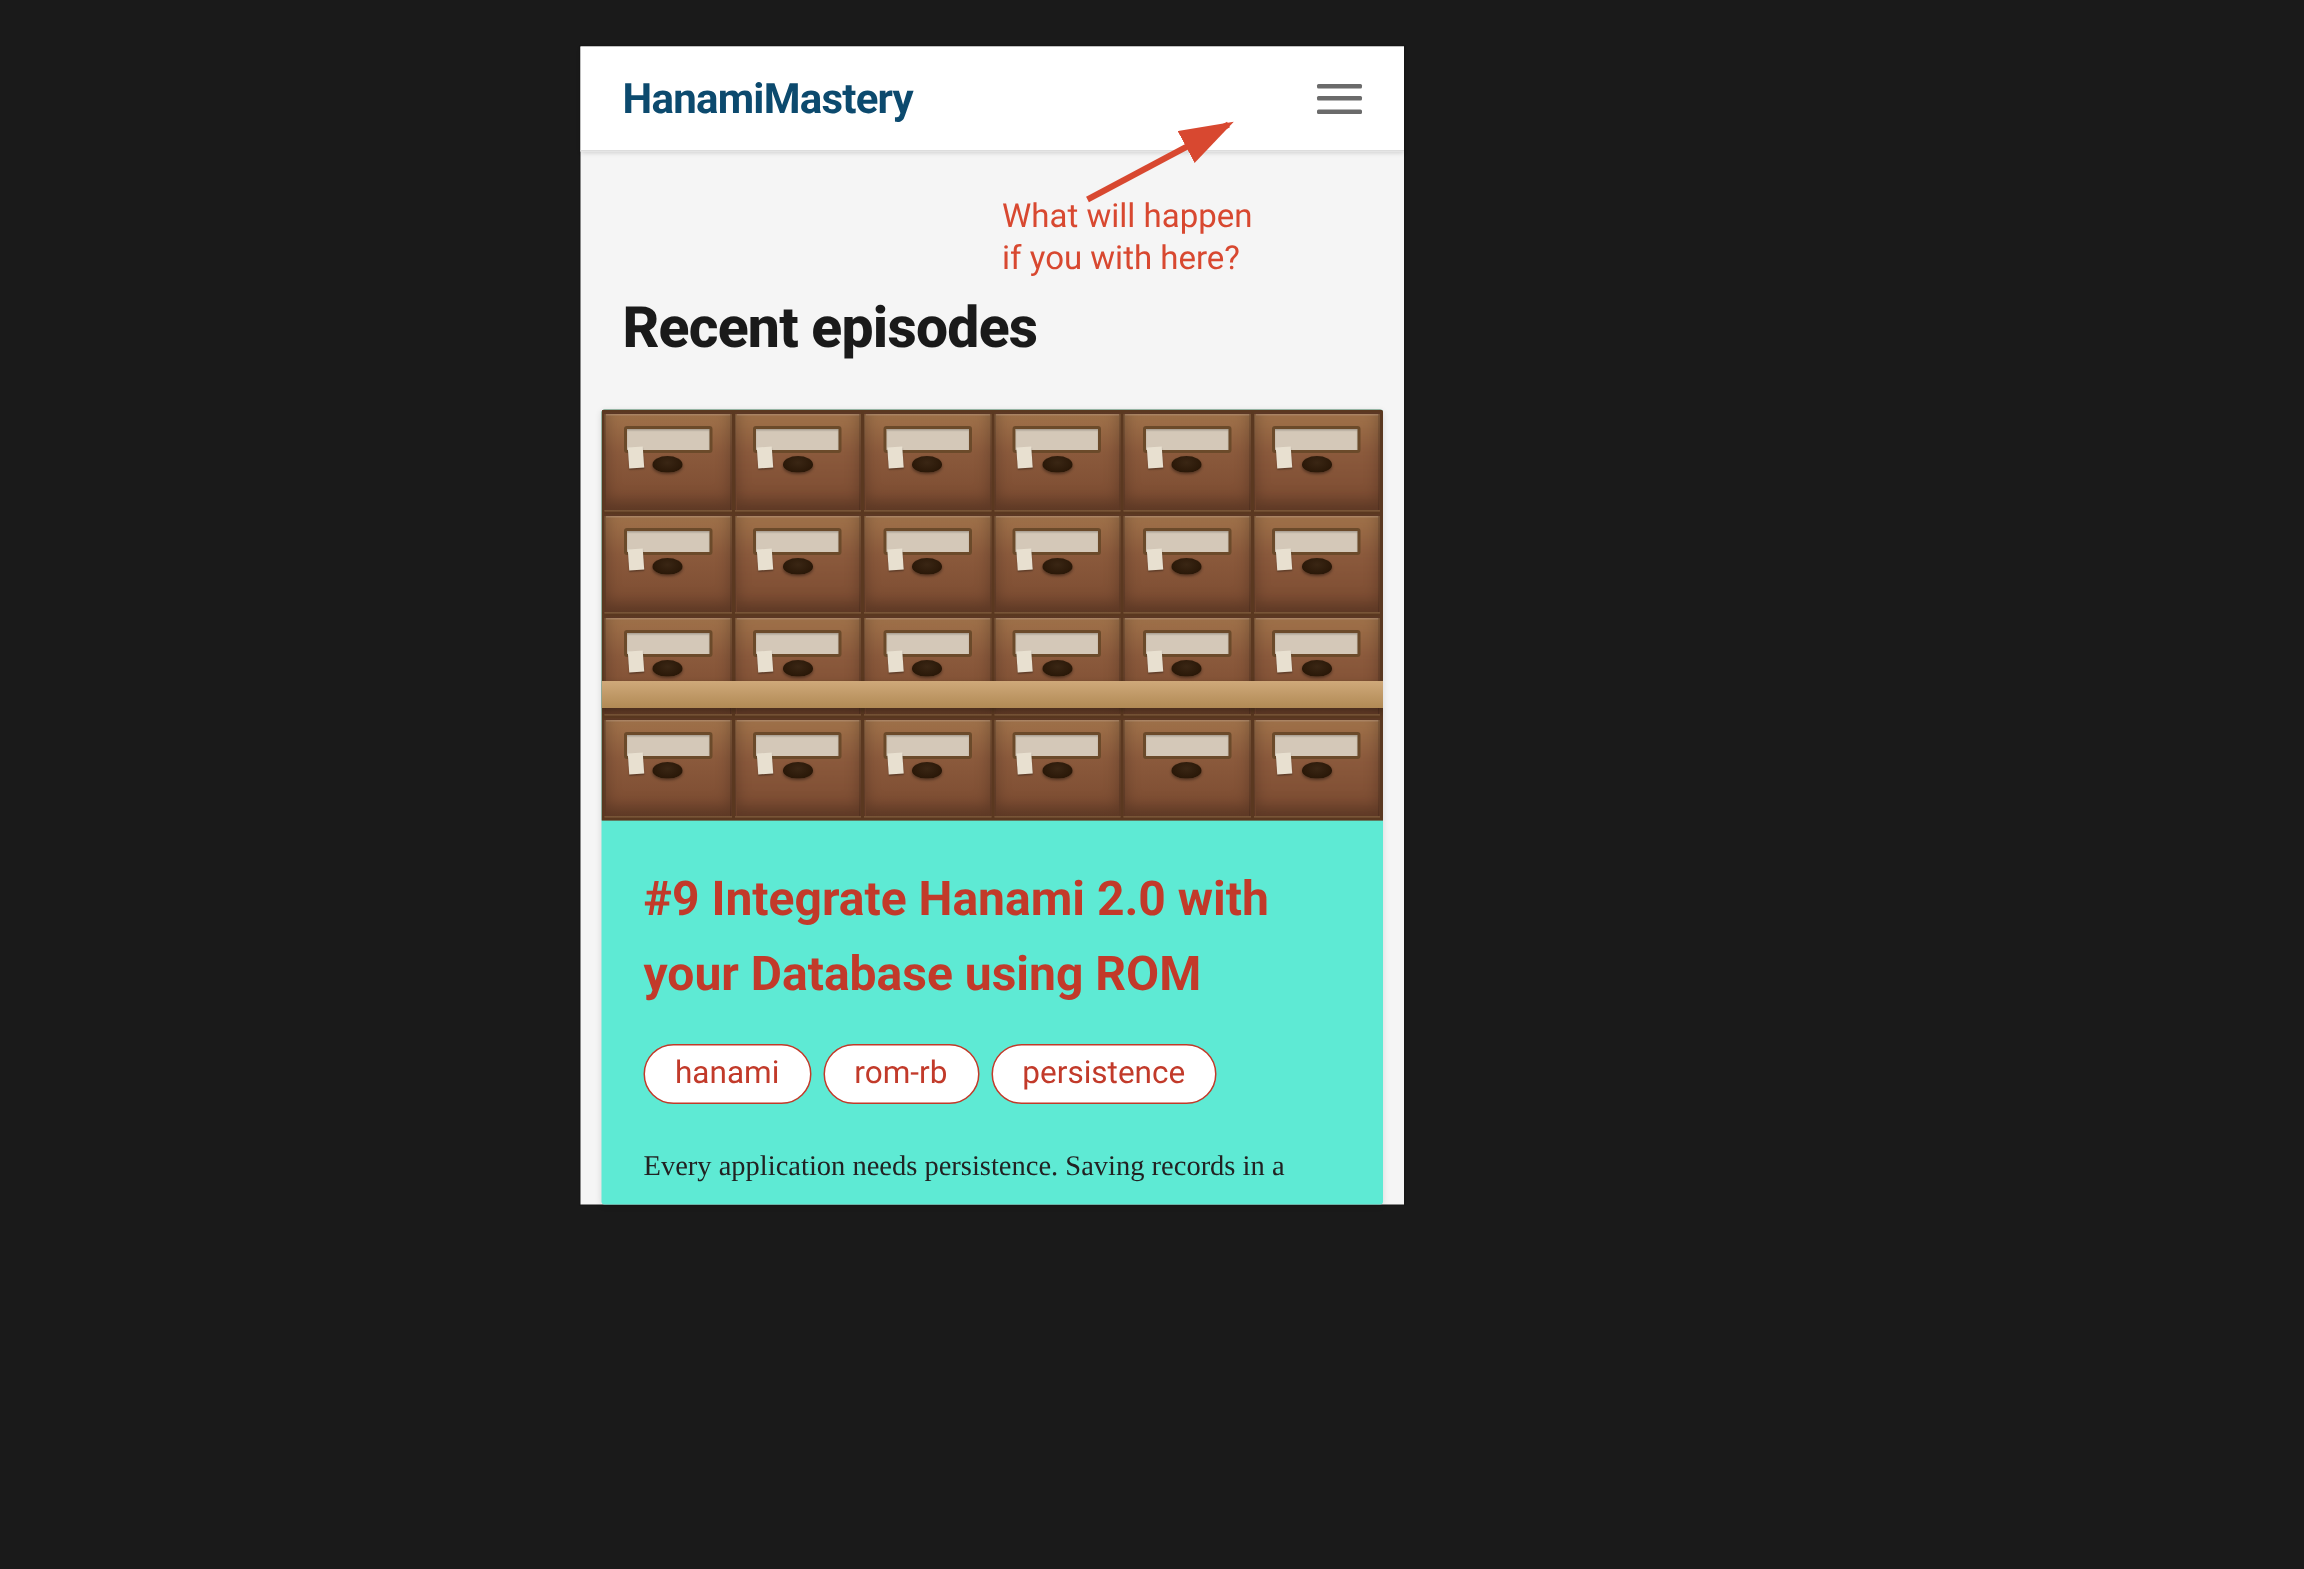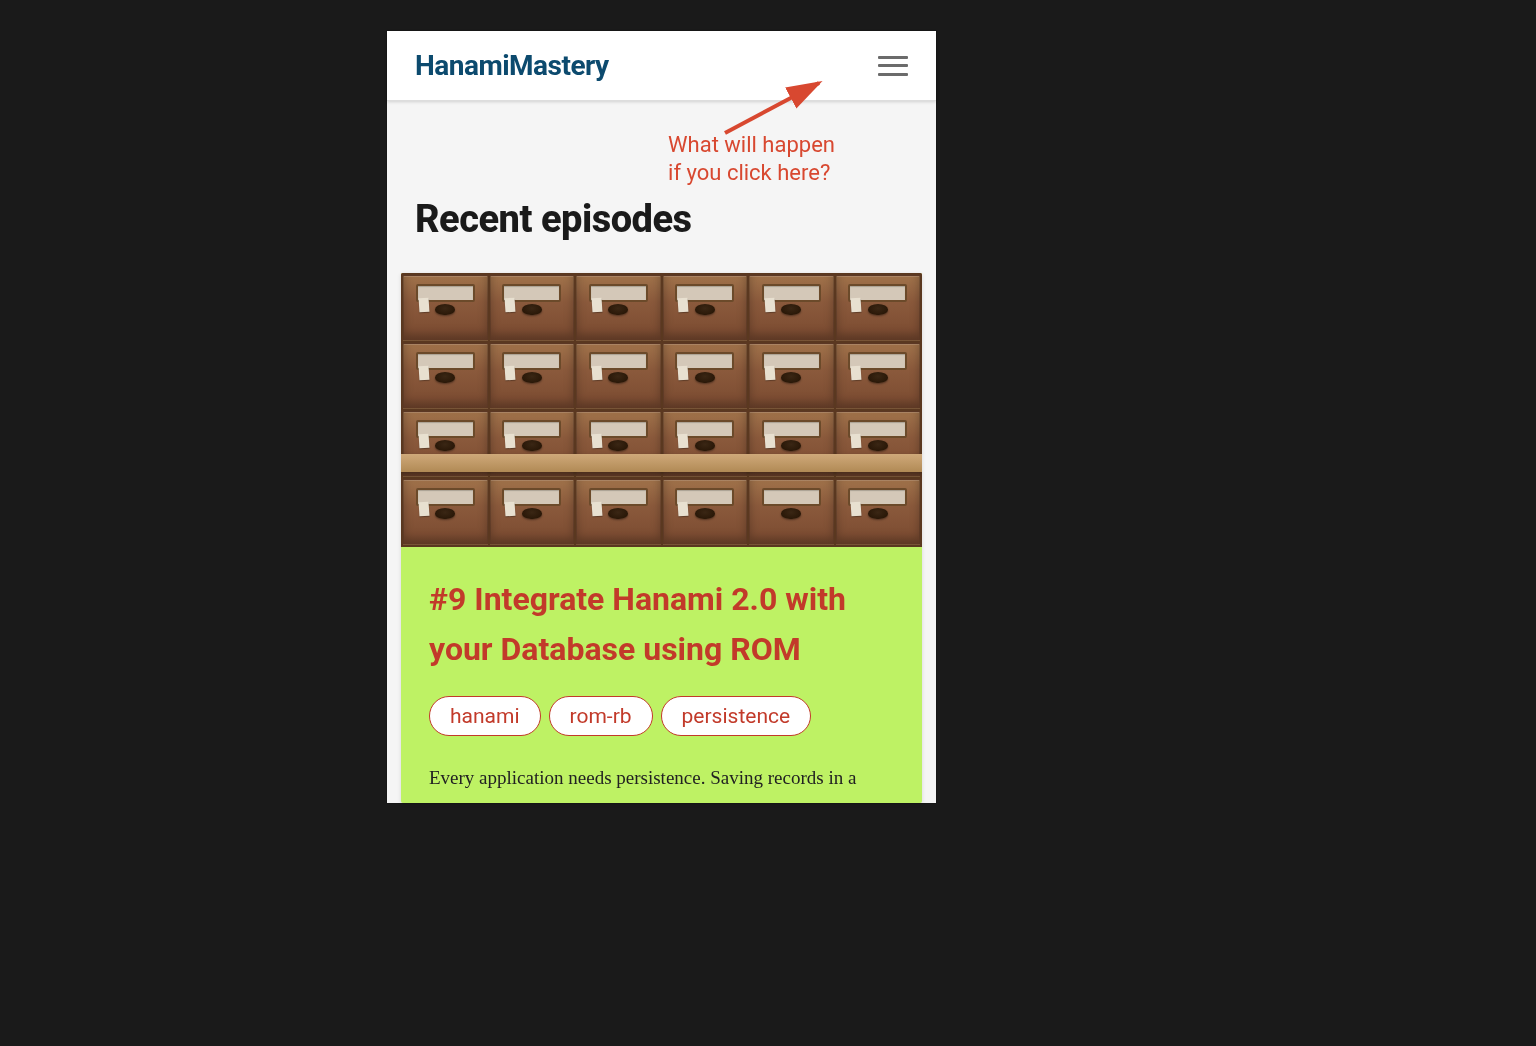--- a/index.html
+++ b/index.html
@@ -78,21 +78,21 @@
       z-index: 3;
     }
     .section-title {
       font-size: 38px;
       font-weight: 800;
       color: #1a1a1a;
       margin: 14px 28px 32px 28px;
       letter-spacing: -0.5px;
     }
     .card {
-      background: #bef264;
+      background: #5eead4;
       margin: 0 14px;
       box-shadow: 0 1px 4px rgba(0,0,0,0.12);
       border-radius: 2px;
       overflow: hidden;
     }
     .card-image {
       width: 100%;
       height: 274px;
       position: relative;
       overflow: hidden;
@@ -208,21 +208,21 @@
     <svg class="arrow-svg" viewBox="0 0 120 70">
       <defs>
         <marker id="ah" markerWidth="10" markerHeight="10" refX="8" refY="3" orient="auto">
           <path d="M0,0 L9,3 L0,6 Z" fill="#d84830"></path>
         </marker>
       </defs>
       <line x1="6" y1="62" x2="100" y2="12" stroke="#d84830" stroke-width="4" marker-end="url(#ah)"></line>
     </svg>
     <div class="annotation-text">
       <span>What will happen</span><br>
-      <span>if you click here?</span>
+      <span>if you with here?</span>
     </div>
   </div>
 
   <h1 class="section-title">Recent episodes</h1>
 
   <div class="card">
     <div class="card-image">
       <div class="drawer-grid">
         <div class="drawer">
             <span class="drawer-tag"></span>

